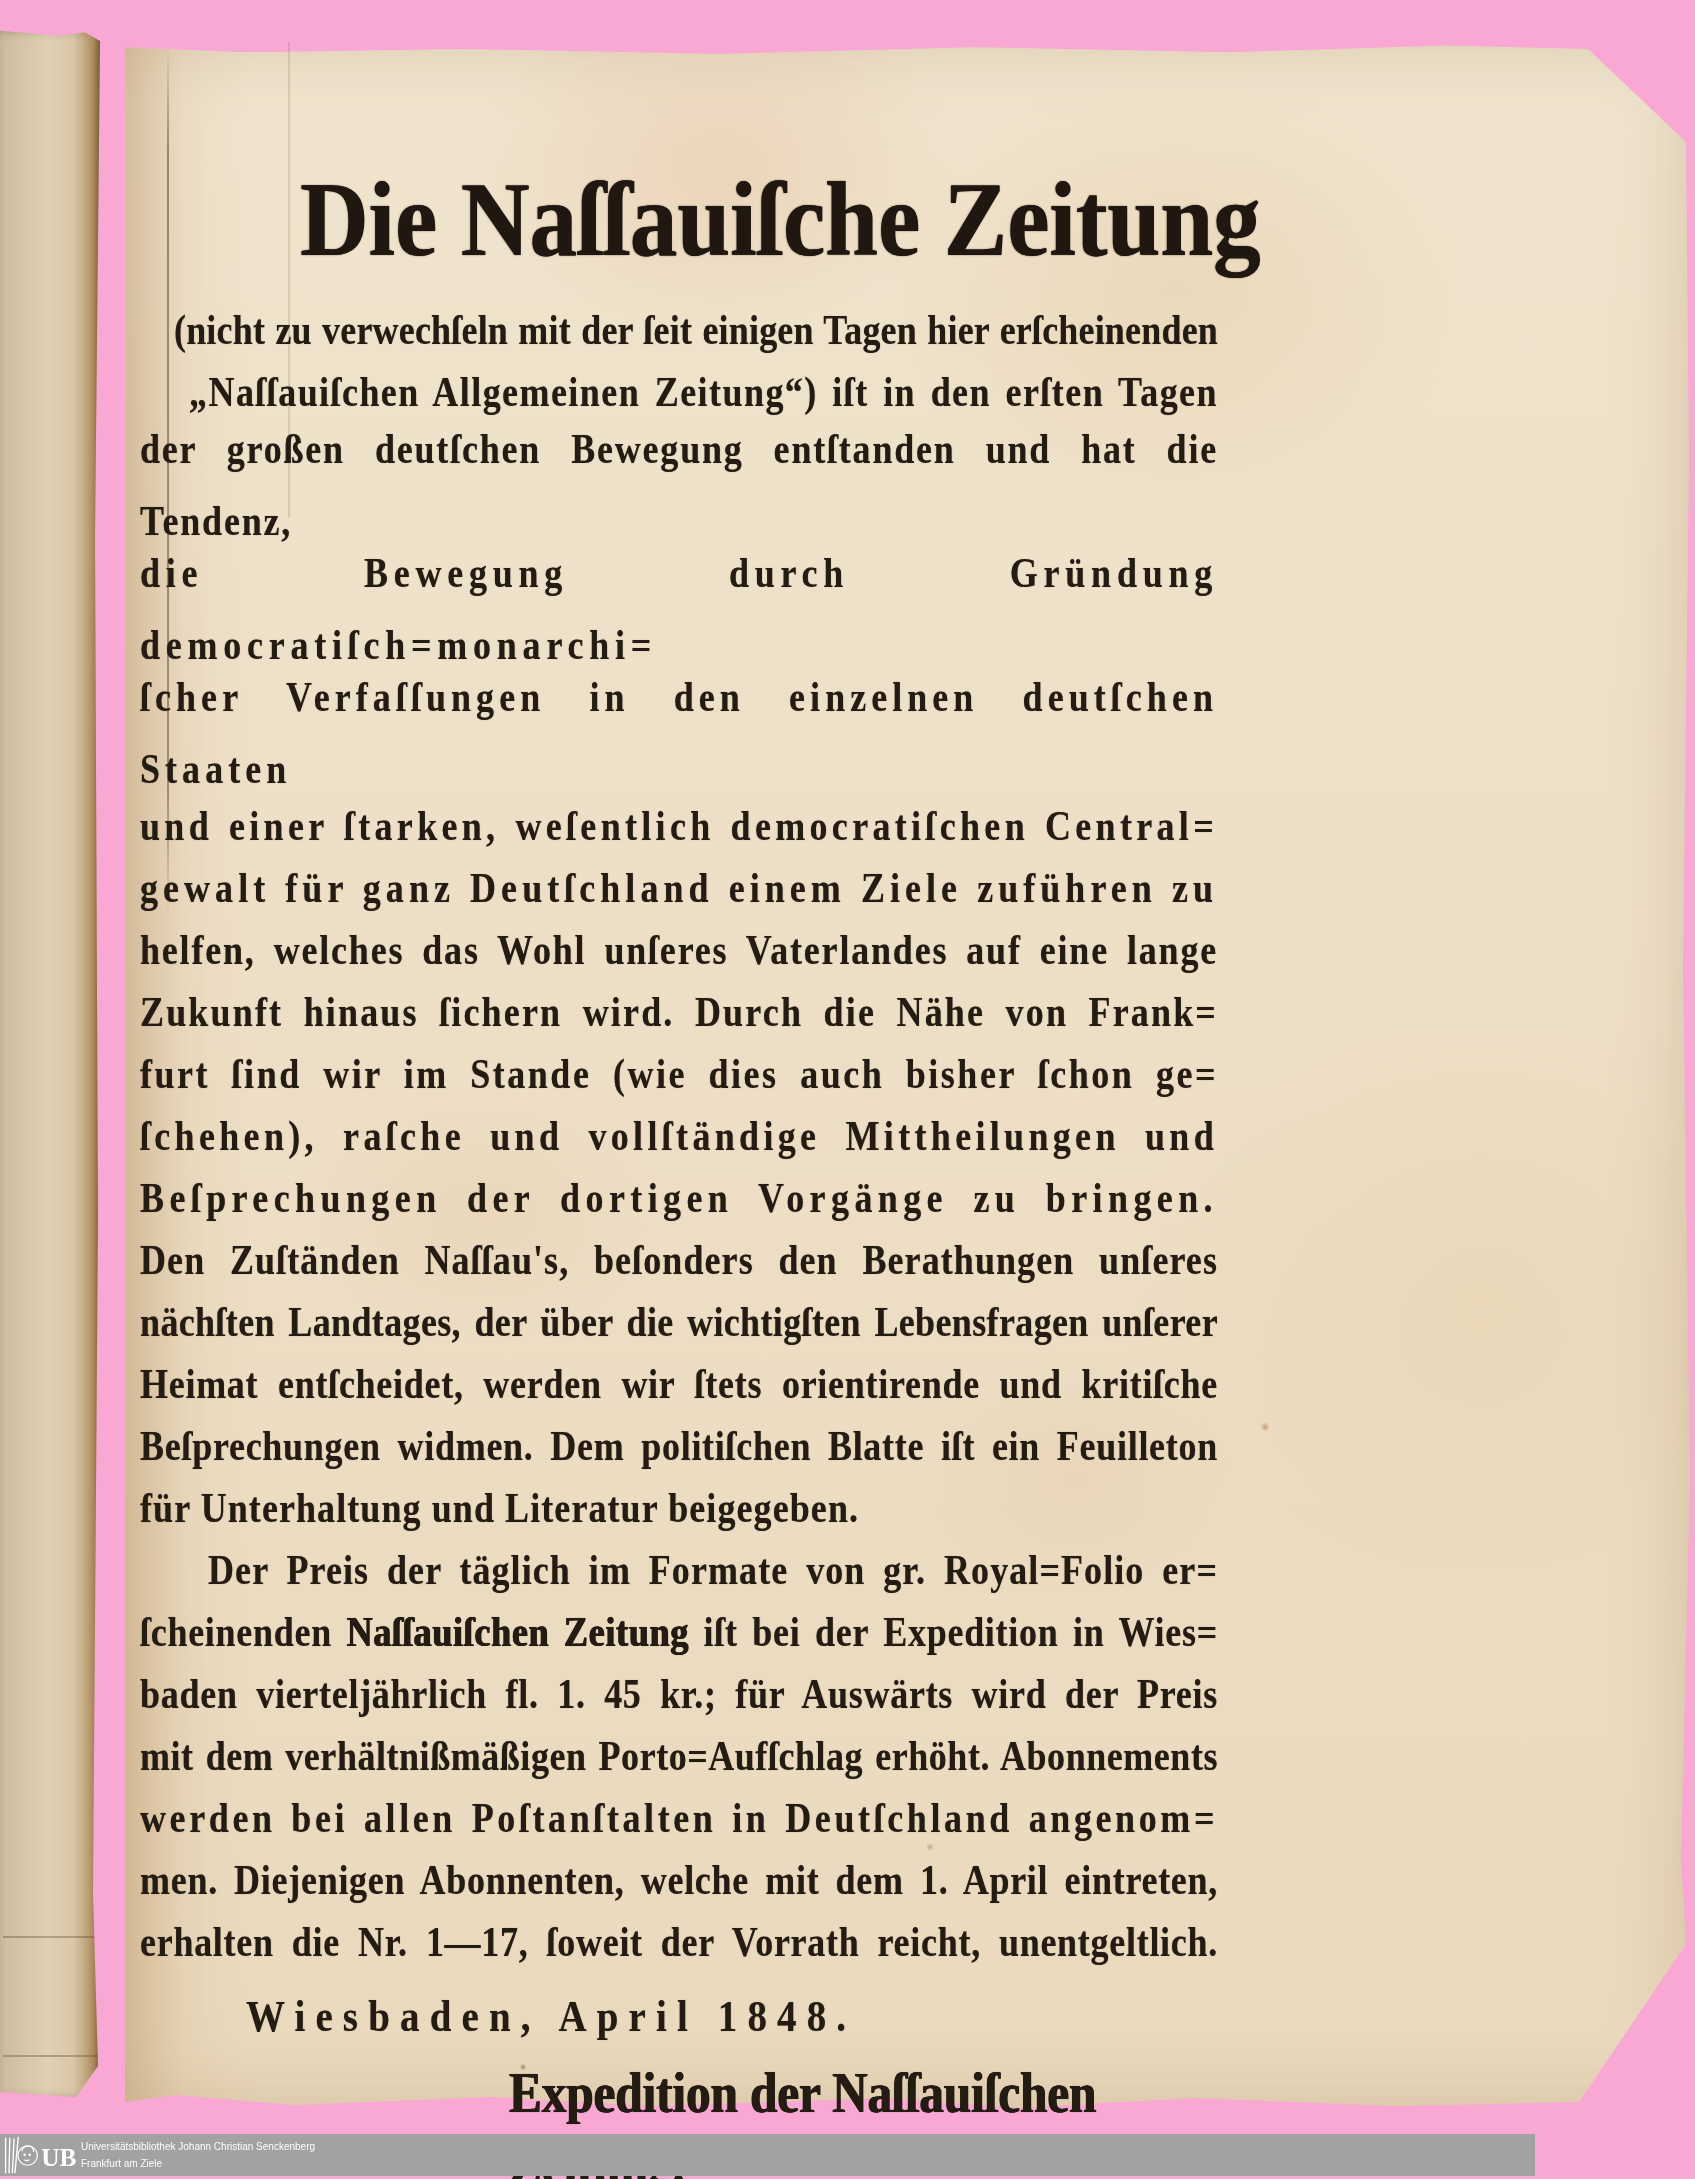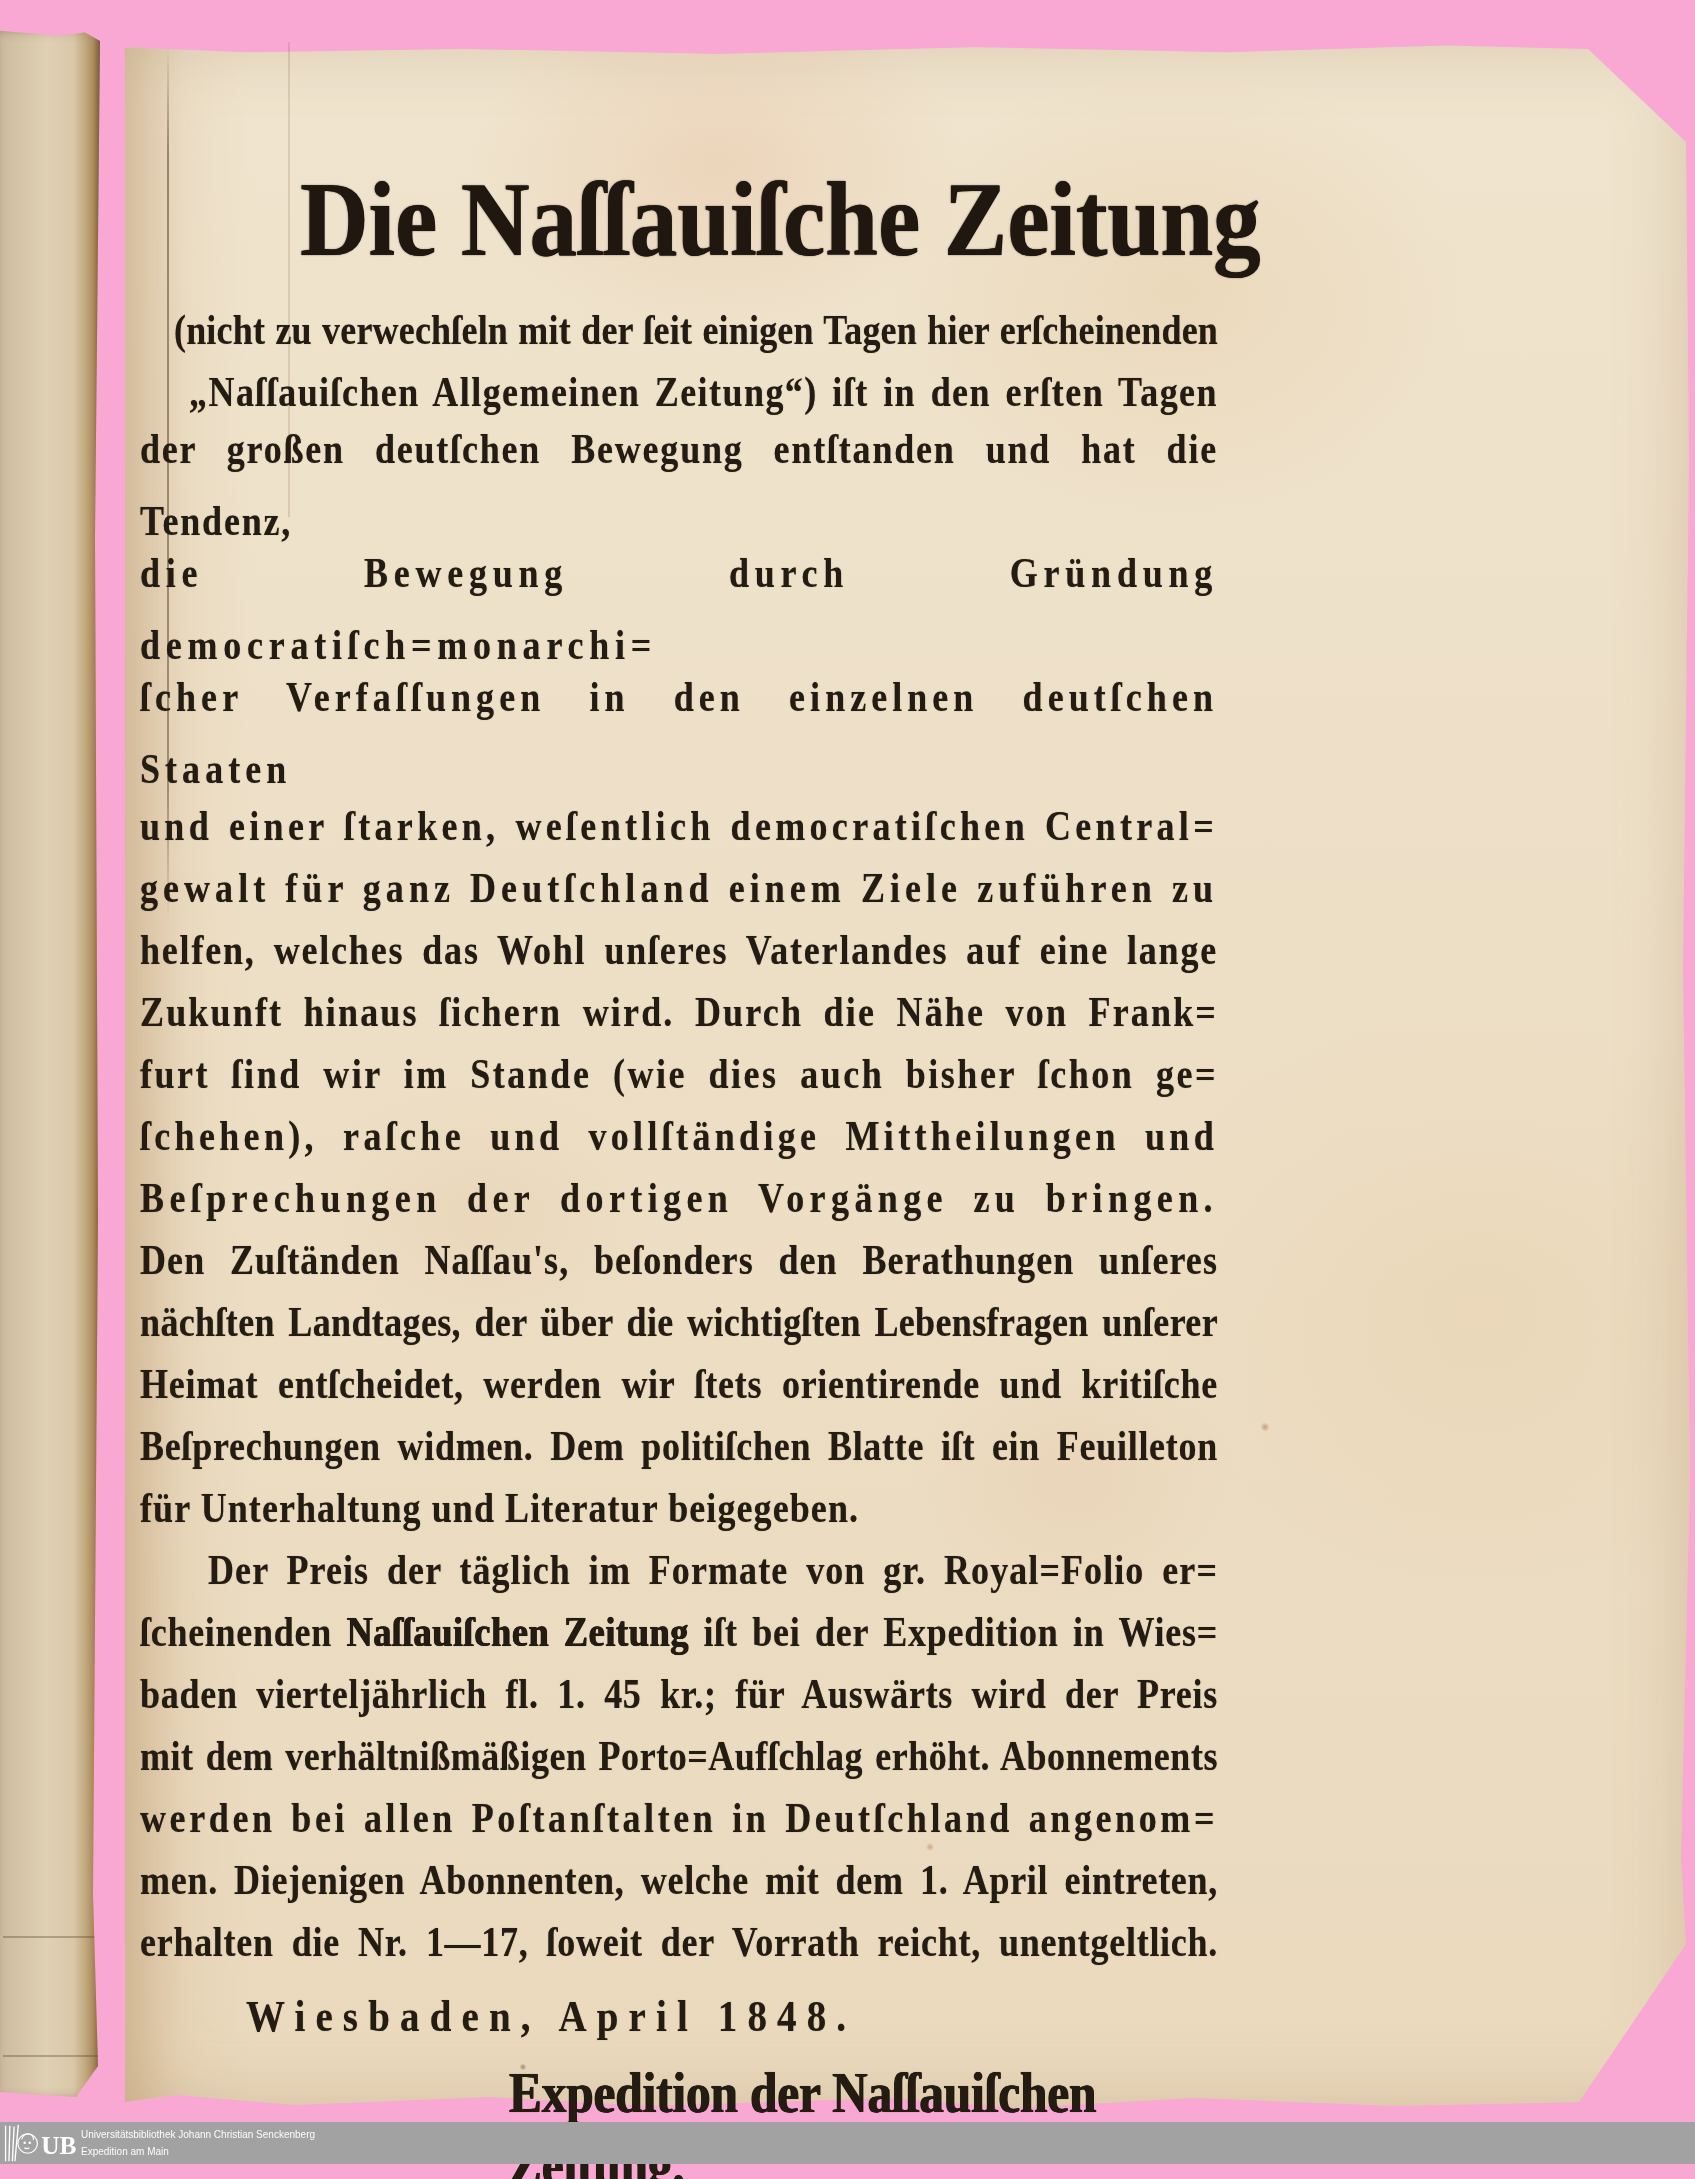--- a/index.html
+++ b/index.html
@@ -39,21 +39,21 @@
     transform:scaleY(1.12);transform-origin:center;
     text-shadow:0.8px 0 0 #1f1710, 0 0 1.7px rgba(30,20,10,.6);}
   .text-block{position:absolute;left:140px;top:299px;width:1078px;}
   .line{font-weight:700;font-size:36px;line-height:62px;color:#241c12;
     text-align:justify;text-align-last:justify;
     transform:scaleY(1.16);transform-origin:center;
     text-shadow:0 0 0.8px rgba(35,25,15,.55);}
   .line.noj{text-align:left;text-align-last:auto;}
   .xb{text-shadow:0.7px 0 0 currentColor, -0.4px 0 0 currentColor, 0 0 0.8px rgba(0,0,0,.6);}
   
-  .footer-bar{position:absolute;left:0;bottom:16px;width:1695px;height:42px;background:#a2a2a2;z-index:5;}
+  .footer-bar{position:absolute;left:0;bottom:4px;width:1535px;height:42px;background:#a2a2a2;z-index:5;}
   .footer-text{position:absolute;left:81px;top:4.2px;color:#fdfdfd;
     font-family:"Liberation Sans","DejaVu Sans",sans-serif;font-size:10px;line-height:17px;}
   .ub-logo{position:absolute;left:3.4px;top:1.7px;}
 </style>
 </head>
 <body>
 
 <div class="stage">
 
   <div class="sliver">
@@ -108,18 +108,18 @@
         <circle cx="29" cy="23" r="11.5"></circle>
         <path d="M22,18 Q24,11 30,12 Q36,12 36,19"></path>
         <circle cx="25.5" cy="22" r="0.8" fill="#ffffff"></circle>
         <circle cx="31.5" cy="22" r="0.8" fill="#ffffff"></circle>
         <path d="M25,28 Q28,30 31,28"></path>
       </g>
       <text x="45" y="35" font-family="Liberation Serif, DejaVu Serif, serif" font-weight="bold" font-size="30" fill="#ffffff">UB</text>
     </svg>
     <div class="footer-text">
       <div>Universitätsbibliothek Johann Christian Senckenberg</div>
-      <div>Expedition am Main</div>
+      <div>Frankfurt am Ziele</div>
     </div>
   </div>
 
 </div>
 
 
 </body></html>

